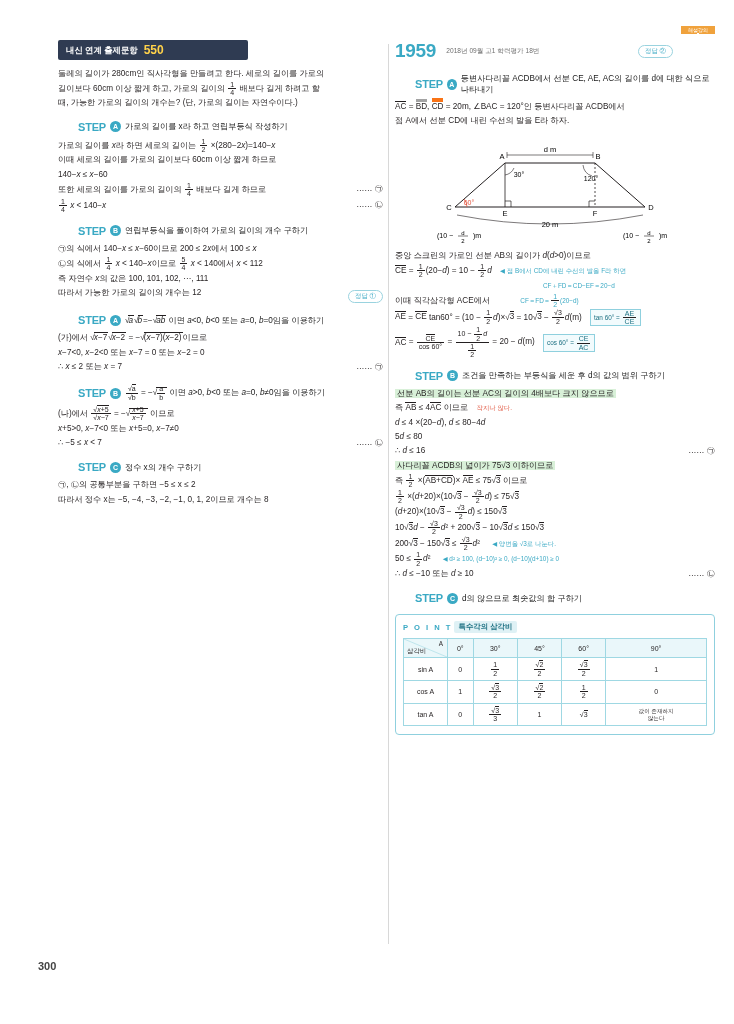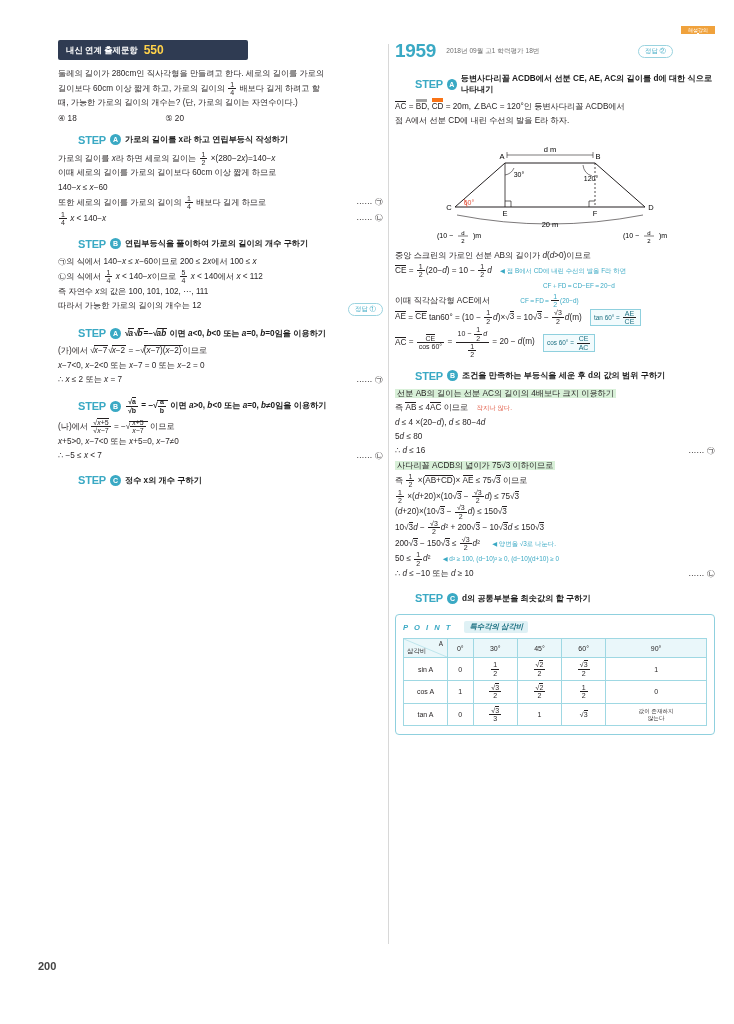--- a/index.html
+++ b/index.html
@@ -58,21 +58,21 @@
   .step { margin-top: 11px; }
   .step-head { display:flex; align-items:center; gap:4px; }
   .step-label {
     font-weight:bold; font-size:11px; color:#3aa9c4; letter-spacing:-0.2px;padding-left:20px;
   }
   .step-circle {
     display:inline-flex; align-items:center; justify-content:center;
     width:11px; height:11px; border-radius:50%;
     background:#3aa9c4; color:#fff; font-size:7px; font-weight:bold;
   }
-  .step-title { font-weight:bold; font-size:8.2px; color:#1a1a1a; }
+  .step-title { font-weight:normal; font-size:8.2px; color:#1a1a1a; }
   .step-body { margin-top:5px; line-height:1.75; }
 
   .hl-green { background: #d8f0d8; padding:0 2px; }
 
   .frac { display:inline-block; vertical-align:middle; text-align:center; font-size:7px; line-height:1.05; margin:0 1px;}
   .frac .n { display:block; padding:0 2px; }
   .frac .d { display:block; border-top:1px solid #231f20; padding:0 2px; }
   .sqrt { white-space:nowrap; }
   .sqrt > .rad { border-top:1px solid #231f20; padding:0 1px 0 0; margin-left:-1px;}
   .tag-right { float:right; color:#231f20; }
@@ -92,21 +92,21 @@
   }
 
   
   .figwrap { margin:6px 0 2px; position:relative; height:112px; }
 
   
   .pointbox {
     margin-top:10px; border:1px solid #8fd0de; border-radius:4px; padding:6px 7px 8px;
     background:#fff;
   }
-  .point-title { display:flex; align-items:center; gap:12px; margin-bottom:5px;font-style:italic;}
+  .point-title { display:flex; align-items:center; gap:1px; margin-bottom:5px;}
   .point-title .p { color:#3aa9c4; font-weight:bold; font-size:7.6px; letter-spacing:2px;}
   .point-title .t {
     background:#dff1f5; color:#1b6f81; font-weight:bold; font-size:7.4px;
     padding:1px 5px; border-radius:2px;
   }
   table.trig { border-collapse:collapse; width:100%; font-size:7px; }
   table.trig th, table.trig td {
     border:1px solid #9fd8e3; text-align:center; padding:3px 1px; height:19px;
   }
   table.trig th { background:#eaf7fa; font-weight:normal; }
@@ -136,25 +136,20 @@
     </div>
 
     <div class="qbody">
       둘레의 길이가 280cm인 직사각형을 만들려고 한다. 세로의 길이를 가로의<br>
       길이보다 60cm 이상 짧게 하고, 가로의 길이의
       <span class="frac"><span class="n">1</span><span class="d">4</span></span>
       배보다 길게 하려고 할<br>
       때, 가능한 가로의 길이의 개수는? (단, 가로의 길이는 자연수이다.)
     </div>
 
-    <div class="choices" style="margin-top:3px">
-      <span class="ch3">④ 18</span>
-      <span class="ch3">⑤ 20</span>
-      <span class="ch3"></span>
-    </div>
 
     <div class="step">
       <div class="step-head">
         <span class="step-label">STEP</span>
         <span class="step-circle">A</span>
         <span class="step-title">가로의 길이를 x라 하고 연립부등식 작성하기</span>
       </div>
       <div class="step-body">
         가로의 길이를 <i>x</i>라 하면 세로의 길이는
         <span class="frac"><span class="n">1</span><span class="d">2</span></span>
@@ -225,20 +220,24 @@
         <i>x</i>+5&gt;0, <i>x</i>−7&lt;0 또는 <i>x</i>+5=0, <i>x</i>−7≠0<br>
         ∴ −5 ≤ <i>x</i> &lt; 7 <span class="tag-right">…… ㉡</span>
       </div>
     </div>
 
     <div class="step">
       <div class="step-head">
         <span class="step-label">STEP</span>
         <span class="step-circle">C</span>
         <span class="step-title">정수 x의 개수 구하기</span>
+      </div>
+      <div class="step-body">
+        <span>㉠, ㉡의 공통부분을 구하면 −5 ≤ x ≤ 2</span><br>
+        <span>따라서 정수 x는 −5, −4, −3, −2, −1, 0, 1, 2이므로 개수는 8</span>
       </div>
     </div>
 
   </div>
 
   <div class="col col-right">
 
     <div class="row-head" style="position:relative;">
       <div>
         <span class="qnum">1959</span>
@@ -334,21 +333,21 @@
       </div>
     </div>
 
     <div class="step">
       <div class="step-head">
         <span class="step-label">STEP</span>
         <span class="step-circle">B</span>
         <span class="step-title">조건을 만족하는 부등식을 세운 후 d의 값의 범위 구하기</span>
       </div>
       <div class="step-body">
-        <span class="hl-green">선분 AB의 길이는 선분 AC의 길이의 4배보다 크지 이용하기</span><br>
+        <span class="hl-green">선분 AB의 길이는 선분 AC의 길이의 4배보다 크지 않으므로</span><br>
         즉 <span style="border-top:1px solid #231f20">AB</span> ≤ 4<span style="border-top:1px solid #231f20">AC</span> 이므로
         <span class="redline" style="margin-left:6px">작지나 않다.</span><br>
         <i>d</i> ≤ 4 ×(20−<i>d</i>), <i>d</i> ≤ 80−4<i>d</i><br>
         5<i>d</i> ≤ 80<br>
         ∴ <i>d</i> ≤ 16 <span class="tag-right">…… ㉠</span><br>
         <span class="hl-green">사다리꼴 ACDB의 넓이가 75√3 이하이므로</span><br>
         즉 <span class="frac"><span class="n">1</span><span class="d">2</span></span>
         ×(<span style="border-top:1px solid #231f20">AB+CD</span>)×
         <span style="border-top:1px solid #231f20">AE</span> ≤ 75√<span style="border-top:1px solid #231f20">3</span> 이므로<br>
         <span class="frac"><span class="n">1</span><span class="d">2</span></span>
@@ -365,21 +364,21 @@
         50 ≤ <span class="frac"><span class="n">1</span><span class="d">2</span></span><i>d</i>²
         <span class="cnote tiny" style="margin-left:10px">◀ d² ≥ 100, (d−10)² ≥ 0, (d−10)(d+10) ≥ 0</span><br>
         ∴ <i>d</i> ≤ −10 또는 <i>d</i> ≥ 10 <span class="tag-right">…… ㉡</span>
       </div>
     </div>
 
     <div class="step">
       <div class="step-head">
         <span class="step-label">STEP</span>
         <span class="step-circle">C</span>
-        <span class="step-title">d의 공통부분을 최솟값의 합 구하기</span>
+        <span class="step-title">d의 않으므로 최솟값의 합 구하기</span>
       </div>
     </div>
 
     <div class="pointbox">
       <div class="point-title">
         <span class="p">P O I N T</span>
         <span class="t">특수각의 삼각비</span>
       </div>
       <table class="trig">
         <tbody>
@@ -420,15 +419,15 @@
           <td>1</td>
           <td>√<span style="border-top:1px solid #231f20">3</span></td>
           <td style="font-size:5.6px; line-height:1.15">값이 존재하지<br>않는다</td>
         </tr>
       </tbody>
         </table>
     </div>
 
   </div>
 
-  <div class="pagenum">200</div>
+  <div class="pagenum">300</div>
 
 </div>
 
 </body></html>

